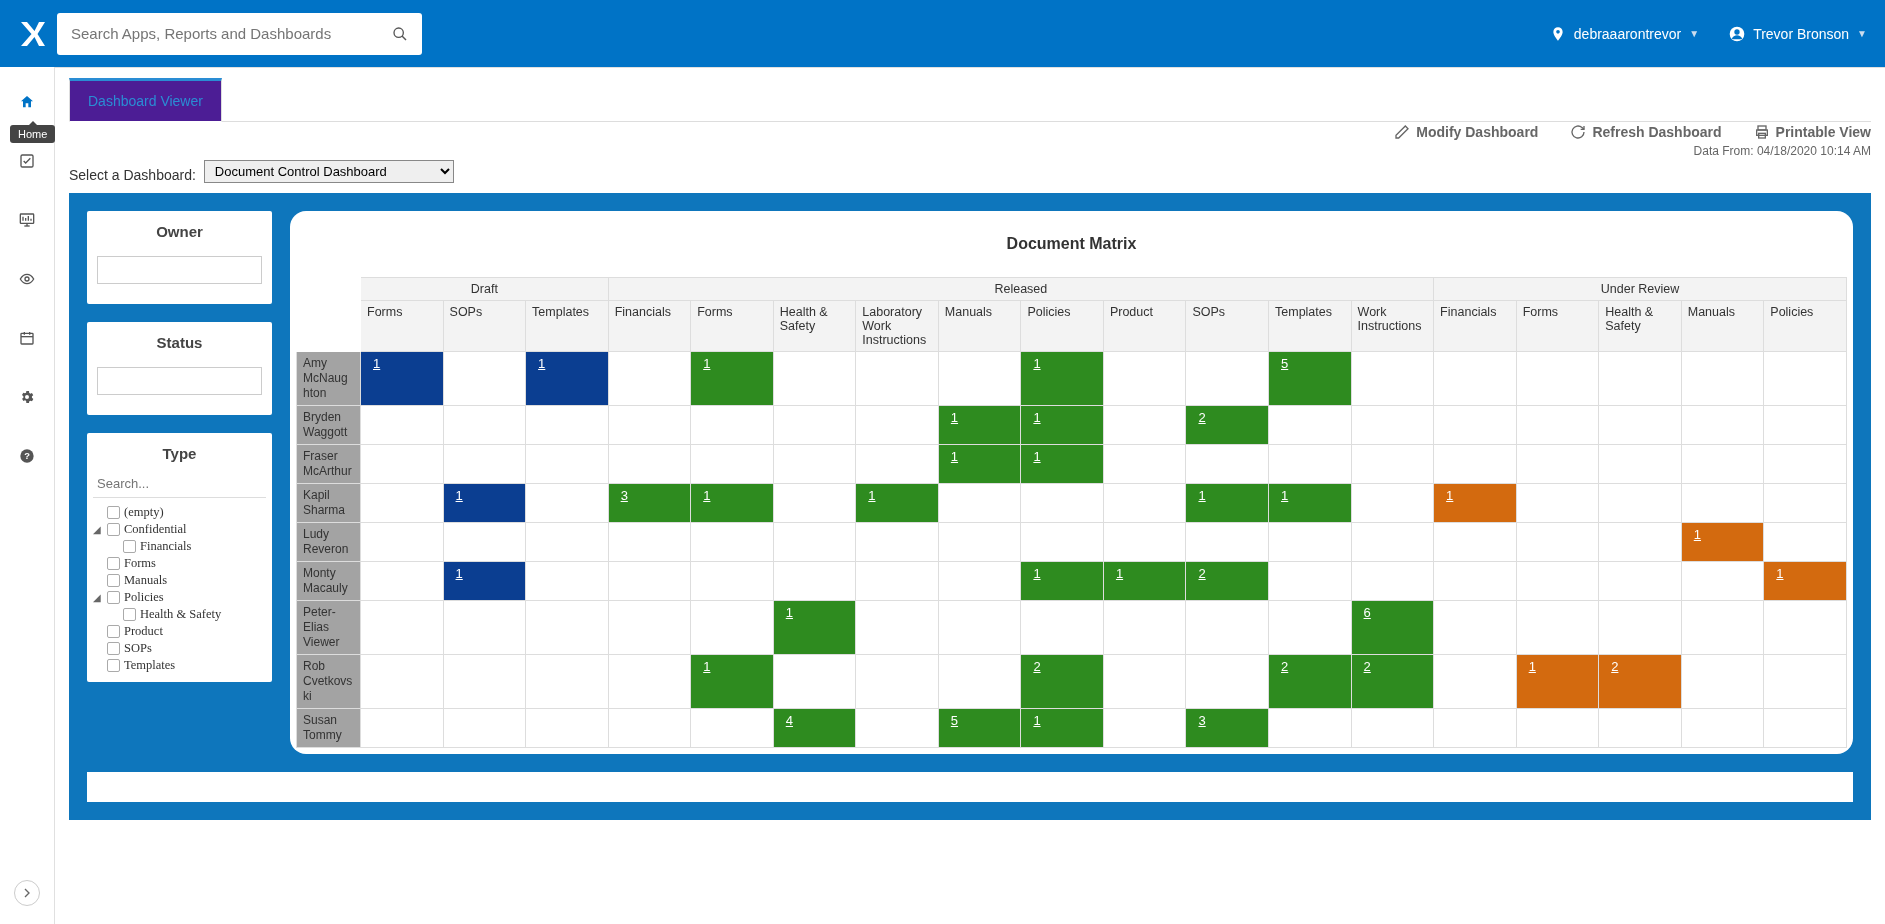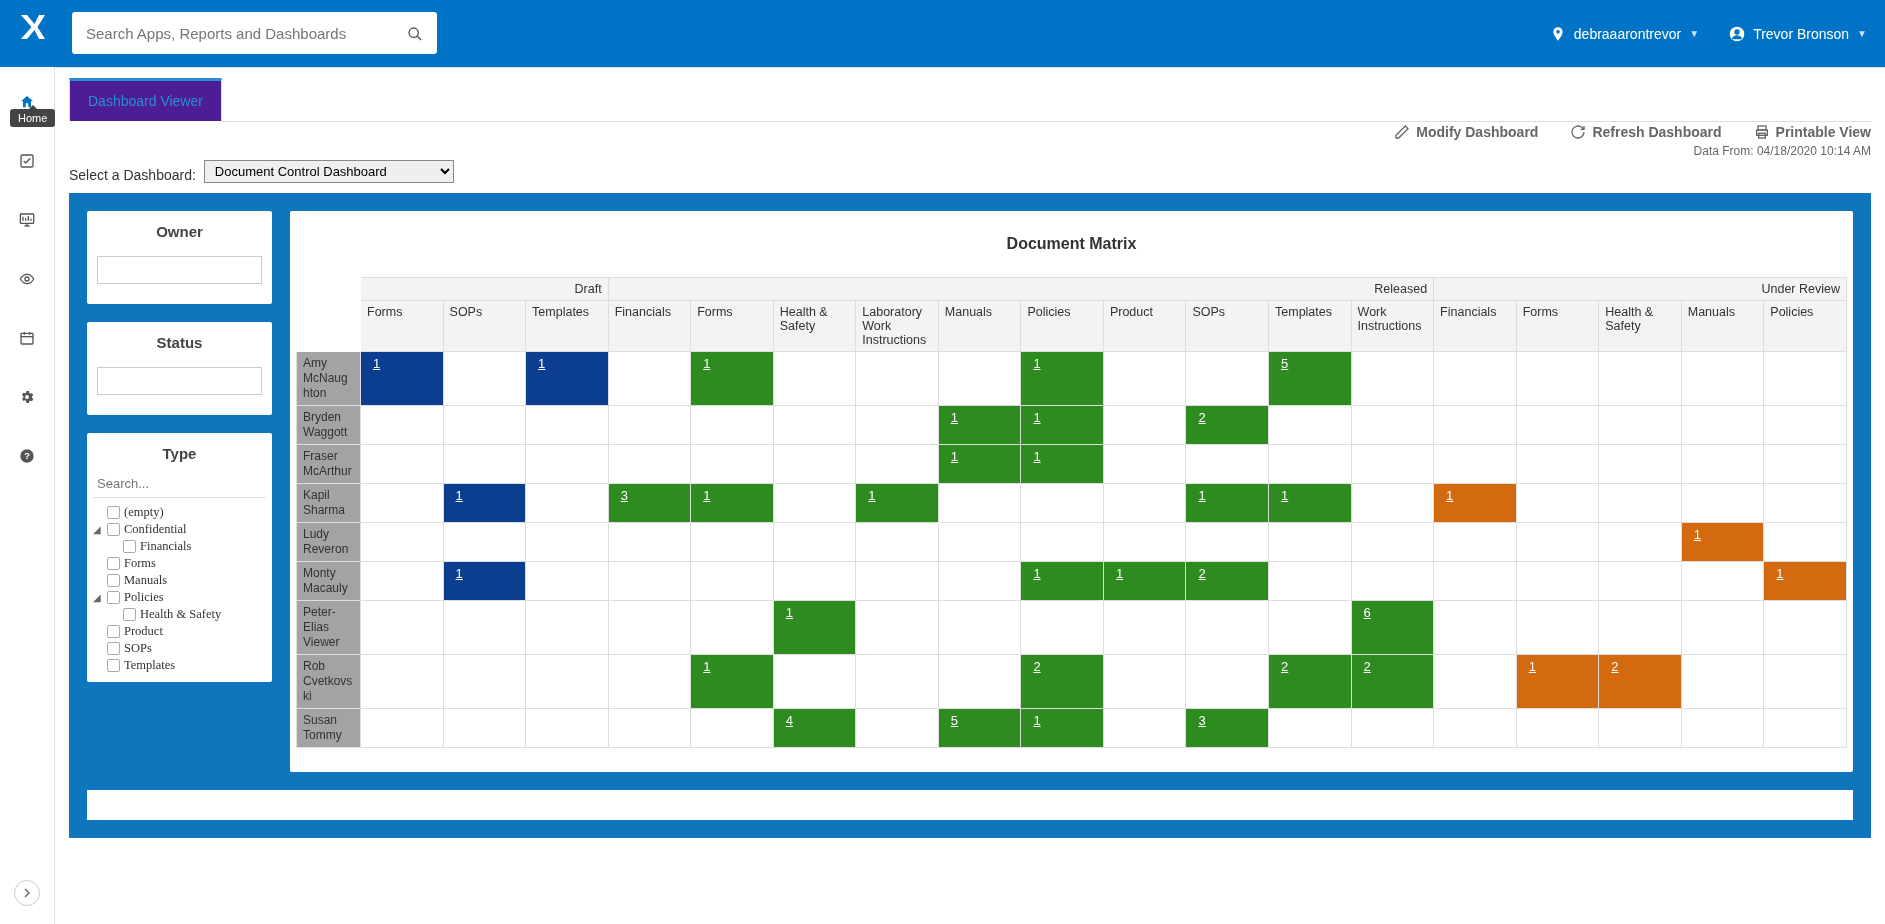--- a/index.html
+++ b/index.html
@@ -1,33 +1,33 @@
 <!DOCTYPE html>
 <html><head>
 <meta charset="utf-8">
 <style>
   * { box-sizing: border-box; margin: 0; padding: 0; }
   body { font-family: "Segoe UI", Arial, sans-serif; font-size: 13px; color: #333; background: #fff; overflow: hidden; }
   
   
-  .header { background: #0073c6; height: 67px; display: flex; padding: 12px 18px; gap: 24px; }
+  .header { background: #0073c6; height: 67px; display: flex; align-items: center; padding: 0 18px; gap: 9px; }
   .logo { width: 30px; height: 30px; position: relative; }
   .logo svg { width: 100%; height: 100%; }
   .search-wrap { background: #fff; border-radius: 3px; width: 365px; height: 42px; display: flex; align-items: center; padding: 0 14px; }
   .search-wrap input { border: none; outline: none; flex: 1; font-size: 15px; color: #666; }
   .search-wrap .sicon { color: #555; font-size: 16px; }
   .header-right { margin-left: auto; display: flex; align-items: center; gap: 30px; color: #fff; font-size: 14px; }
   .header-item { display: flex; align-items: center; gap: 8px; cursor: pointer; }
   .caret { font-size: 10px; color: #cde; }
   
   
   .sidebar { position: fixed; left: 0; top: 67px; bottom: 0; width: 55px; background: #fff; border-right: 1px solid #e0e0e0; display: flex; flex-direction: column; align-items: center; padding-top: 18px; gap: 26px; }
   .sidebar .icon { color: #555; font-size: 18px; cursor: pointer; position: relative; width: 100%; text-align: center; padding: 6px 0;}
   .sidebar .icon.active { color: #0073c6; }
-  .tooltip { position: absolute; left: 10px; top: 24px; background: #444; color: #fff; font-size: 11px; padding: 3px 8px; border-radius: 3px; white-space: nowrap; }
+  .tooltip { position: absolute; left: 10px; top: 40px; background: #444; color: #fff; font-size: 11px; padding: 3px 8px; border-radius: 3px; white-space: nowrap; }
   .tooltip:after { content:''; position:absolute; top:-4px; left:50%; margin-left:-4px; border:4px solid transparent; border-bottom-color:#444; border-top:none;}
   .sidebar .expand { margin-top: auto; margin-bottom: 18px; border: 1px solid #ccc; border-radius: 50%; width: 26px; height: 26px; display:flex; align-items:center; justify-content:center; font-size:14px; color:#666; cursor:pointer;}
   
   
   .main { position: fixed; left: 55px; top: 67px; right: 0; bottom: 0; overflow: auto; background: #fff; padding: 10px 14px; border-top:1px solid #e0e0e0;}
   .tabbar { display:flex; border-bottom:1px solid #ddd; }
   .tab { padding: 12px 18px; font-size: 14px; color: #2a8dd4; border: 1px solid #ddd; border-bottom: 1px solid #fff; border-top: 3px solid #2a8dd4; margin-bottom:-1px; background:#4c1d95; cursor:pointer;}
   
   .controls { margin-top: 18px; display:flex; align-items:flex-end; gap:8px; font-size:14px;}
   .controls select { border:1px solid #888; padding:2px 6px; font-size:13px; min-width:250px;}
@@ -47,27 +47,27 @@
   
   .tree { font-size:12.5px; color:#333; }
   .tree ul { list-style:none; padding-left:0; }
   .tree li { display:flex; align-items:center; gap:4px; padding:1px 0;font-family:Liberation Serif, serif;}
   .tree .cb { width:13px; height:13px; border:1px solid #aaa; border-radius:2px; flex-shrink:0;}
   .tree .exp { width:10px; display:inline-block; color:#666; font-size:10px;}
   .tree .indent1 { padding-left:14px; }
   .tree .indent2 { padding-left:30px; }
   .search-tree { width:100%; border:none; border-bottom:1px solid #ddd; padding:6px 4px; outline:none; font-size:13px; margin-bottom:6px;}
   
-  .matrix-card { padding:24px 6px 24px; }
+  .matrix-card { padding:24px 6px 6px;border-radius:16px; }
   .matrix-title { text-align:center; font-size:16px; font-weight:700; color:#333; margin-bottom:24px;}
   
   table.matrix { border-collapse:collapse; width:100%; table-layout:fixed; font-size:12.5px;}
   table.matrix th, table.matrix td { border:1px solid #ddd; padding:4px 6px; text-align:left; vertical-align:top; }
   table.matrix thead th { background:#f3f3f3; font-weight:400; color:#333; }
-  table.matrix thead tr:first-child th { font-weight:400; text-align:right; }
+  table.matrix thead tr:first-child th { font-weight:400; text-align:center; }
   table.matrix .rowhead { background:#a3a3a3; width:64px; font-size:12px; line-height:1.25; word-wrap:break-word;}
   table.matrix td.cell { height:34px; }
   .val { color:#fff; text-decoration:underline; display:inline-block; padding:0 6px; font-size:13px;}
   .c-blue { background:#0b3e91; }
   .c-green { background:#2e8b1f; }
   .c-orange { background:#d36a0f; }
   
   .bottom-card { background:#fff; margin-top:18px; height:30px;}
   
   svg.ico { width:16px; height:16px; vertical-align:middle; }

